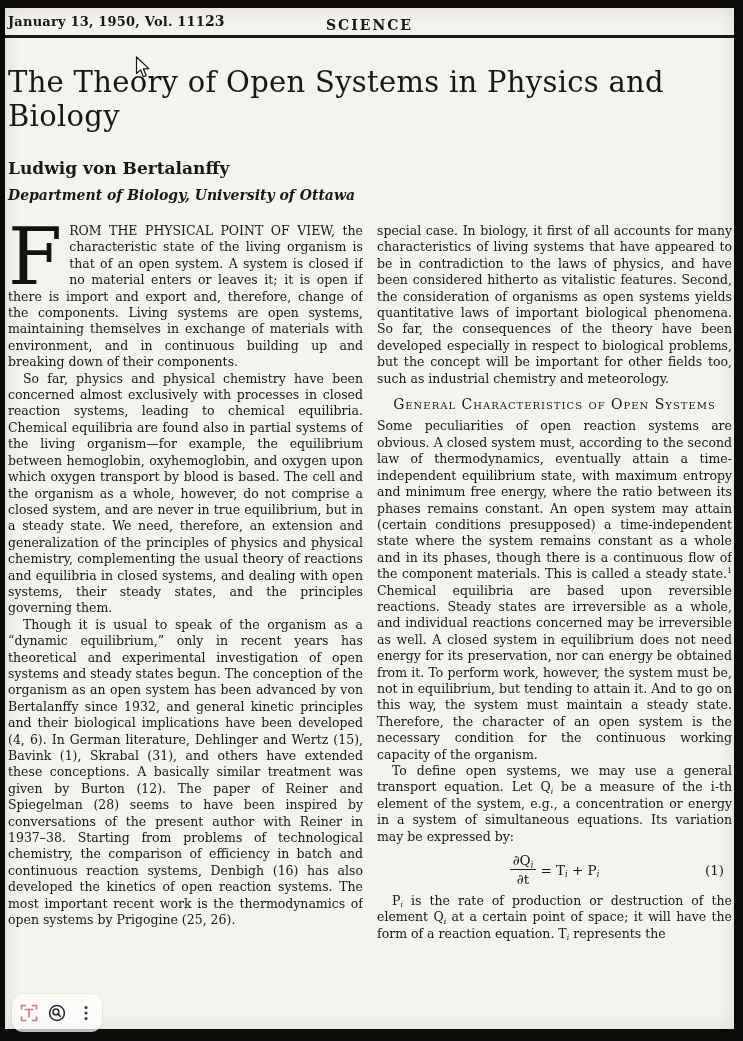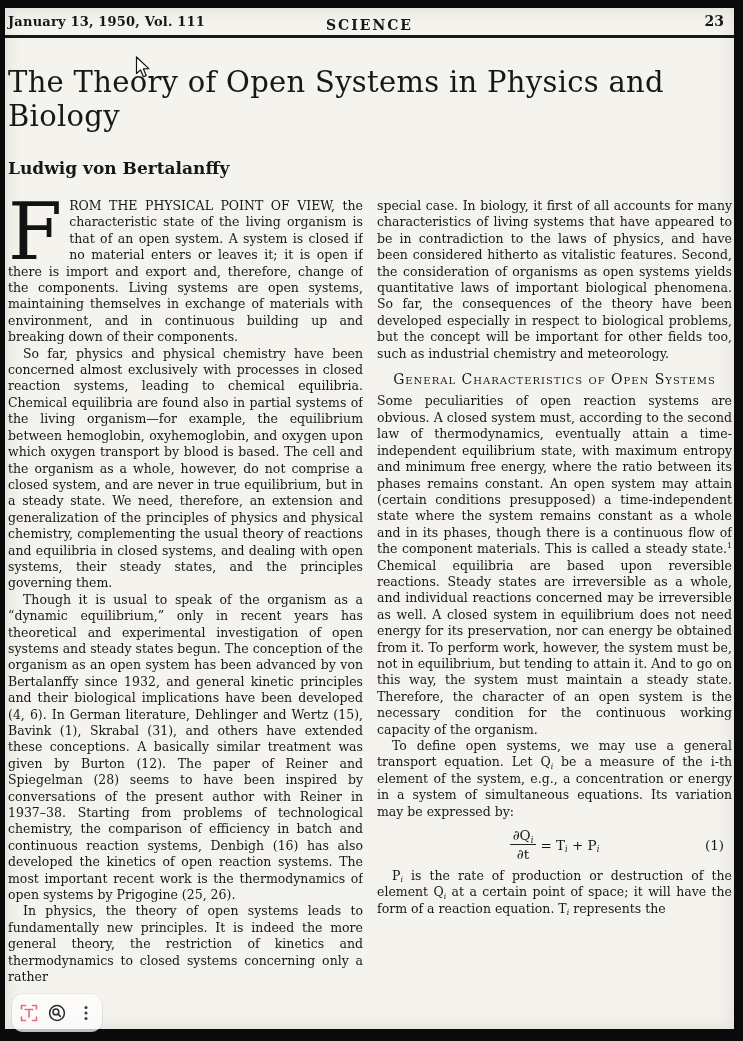--- a/index.html
+++ b/index.html
@@ -1,21 +1,21 @@
 <!DOCTYPE html>
 <html><head>
 <meta charset="utf-8">
 <style>
   html,body{margin:0;padding:0;background:#000;}
   .screen{position:relative;width:743px;height:1041px;background:#0a0a0a;overflow:hidden;
           font-family:"DejaVu Serif",serif;}
   .page{position:absolute;left:5px;top:8px;width:729px;height:1021px;background:#f5f3ee;
         color:#171717;overflow:hidden;box-shadow:inset 0 0 18px rgba(60,50,40,.12);}
   
-  .header{display:flex;justify-content:space-between;align-items:baseline;
+  .header{display:flex;align-items:baseline;
           padding:5px 10px 6px 3px;border-bottom:3px solid #191919;}
   .h-left{font-size:13px;font-weight:bold;letter-spacing:.2px;}
   .h-center{font-size:14px;font-weight:bold;letter-spacing:2px;position:absolute;left:0;right:0;
             text-align:center;top:9px;pointer-events:none;}
   .h-right{font-size:14px;font-weight:bold;}
   
   .title{font-size:29px;font-weight:normal;margin:27px 4px 8px 3px;letter-spacing:.3px;}
   .author{font-size:17px;font-weight:bold;margin:25px 9px 0 3px;}
   .affil{font-size:14px;font-weight:bold;font-style:italic;margin:9px 0 0 3px;}
   
@@ -57,28 +57,28 @@
   <div class="page">
 
     <div class="header">
       <span class="h-left">January 13, 1950, Vol. 111</span>
       <span class="h-center">SCIENCE</span>
       <span class="h-right">23</span>
     </div>
 
     <h1 class="title">The Theory of Open Systems in Physics and Biology</h1>
     <div class="author">Ludwig von Bertalanffy</div>
+    <div class="affil">Department of Biology, University of Ottawa</div>
 
     <div class="columns">
 
       <div class="col">
         <p><span class="dropcap">F</span><span><span class="run-n">ROM THE PHYSICAL POINT OF VIEW, the characteristic state of the living organism is that of an open system.  A system is closed if no material enters or leaves it; it is open if there is import and export and, therefore, change of the components.  Living systems are open systems, maintaining themselves in exchange of materials with environment, and in continuous building up and breaking down of their components.</span></span></p>
         <p class="indent"><span class="run-n">So far, physics and physical chemistry have been concerned almost exclusively with processes in closed reaction systems, leading to chemical equilibria.  Chemical equilibria are found also in partial systems of the living organism—for example, the equilibrium between hemoglobin, oxyhemoglobin, and oxygen upon which oxygen transport by blood is based.  The cell and the organism as a whole, however, do not comprise a closed system, and are never in true equilibrium, but in a steady state.  We need, therefore, an extension and generalization of the principles of physics and physical chemistry, complementing the usual theory of reactions and equilibria in closed systems, and dealing with open systems, their steady states, and the principles governing them.</span></p>
         <p class="indent"><span class="run-n">Though it is usual to speak of the organism as a “dynamic equilibrium,” only in recent years has theoretical and experimental investigation of open systems and steady states begun.  The conception of the organism as an open system has been advanced by von Bertalanffy since 1932, and general kinetic principles and their biological implications have been developed (</span><span class="run-i">4, 6</span><span class="run-n">).  In German literature, Dehlinger and Wertz (</span><span class="run-i">15</span><span class="run-n">), Bavink (</span><span class="run-i">1</span><span class="run-n">), Skrabal (</span><span class="run-i">31</span><span class="run-n">), and others have extended these conceptions.  A basically similar treatment was given by Burton (</span><span class="run-i">12</span><span class="run-n">).  The paper of Reiner and Spiegelman (</span><span class="run-i">28</span><span class="run-n">) seems to have been inspired by conversations of the present author with Reiner in 1937–38.  Starting from problems of technological chemistry, the comparison of efficiency in batch and continuous reaction systems, Denbigh (</span><span class="run-i">16</span><span class="run-n">) has also developed the kinetics of open reaction systems.  The most important recent work is the thermodynamics of open systems by Prigogine (</span><span class="run-i">25, 26</span><span class="run-n">).</span></p>
-        <p class="indent"><span class="run-n">In physics, the theory of open systems leads to fundamentally new principles.  It is indeed the more general theory, the restriction of kinetics and thermodynamics to closed systems concerning only a rather</span></p>
       </div>
 
       <div class="col col-right">
         <p><span class="run-n">special case.  In biology, it first of all accounts for many characteristics of living systems that have appeared to be in contradiction to the laws of physics, and have been considered hitherto as vitalistic features.  Second, the consideration of organisms as open systems yields quantitative laws of important biological phenomena.  So far, the consequences of the theory have been developed especially in respect to biological problems, but the concept will be important for other fields too, such as industrial chemistry and meteorology.</span></p>
         <h2 class="section-heading">General Characteristics of Open Systems</h2>
         <p><span class="run-n">Some peculiarities of open reaction systems are obvious.  A closed system </span><span class="run-i">must</span><span class="run-n">, according to the second law of thermodynamics, eventually attain a time-independent equilibrium state, with maximum entropy and minimum free energy, where the ratio between its phases remains constant.  An open system </span><span class="run-i">may</span><span class="run-n"> attain (certain conditions presupposed) a time-independent state where the system remains constant as a whole and in its phases, though there is a continuous flow of the component materials.  This is called a steady state.</span><span class="run-sup">1</span><span class="run-n">  Chemical equilibria are based upon reversible reactions.  Steady states are irreversible as a whole, and individual reactions concerned may be irreversible as well.  A closed system in equilibrium does not need energy for its preservation, nor can energy be obtained from it.  To perform work, however, the system must be, not in equilibrium, but tending to attain it.  And to go on this way, the system must maintain a steady state.  Therefore, the character of an open system is the necessary condition for the continuous working capacity of the organism.</span></p>
         <p class="indent"><span class="run-n">To define open systems, we may use a general transport equation.  Let </span><span class="run-i">Q</span><span class="run-sub">i</span><span class="run-n"> be a measure of the </span><span class="run-i">i</span><span class="run-n">-th element of the system, e.g., a concentration or energy in a system of simultaneous equations.  Its variation may be expressed by:</span></p>
         <div class="equation">
           <span class="frac">
             <span class="frac-num"><span class="run-n">∂</span><span class="run-i">Q</span><span class="run-sub">i</span></span>

